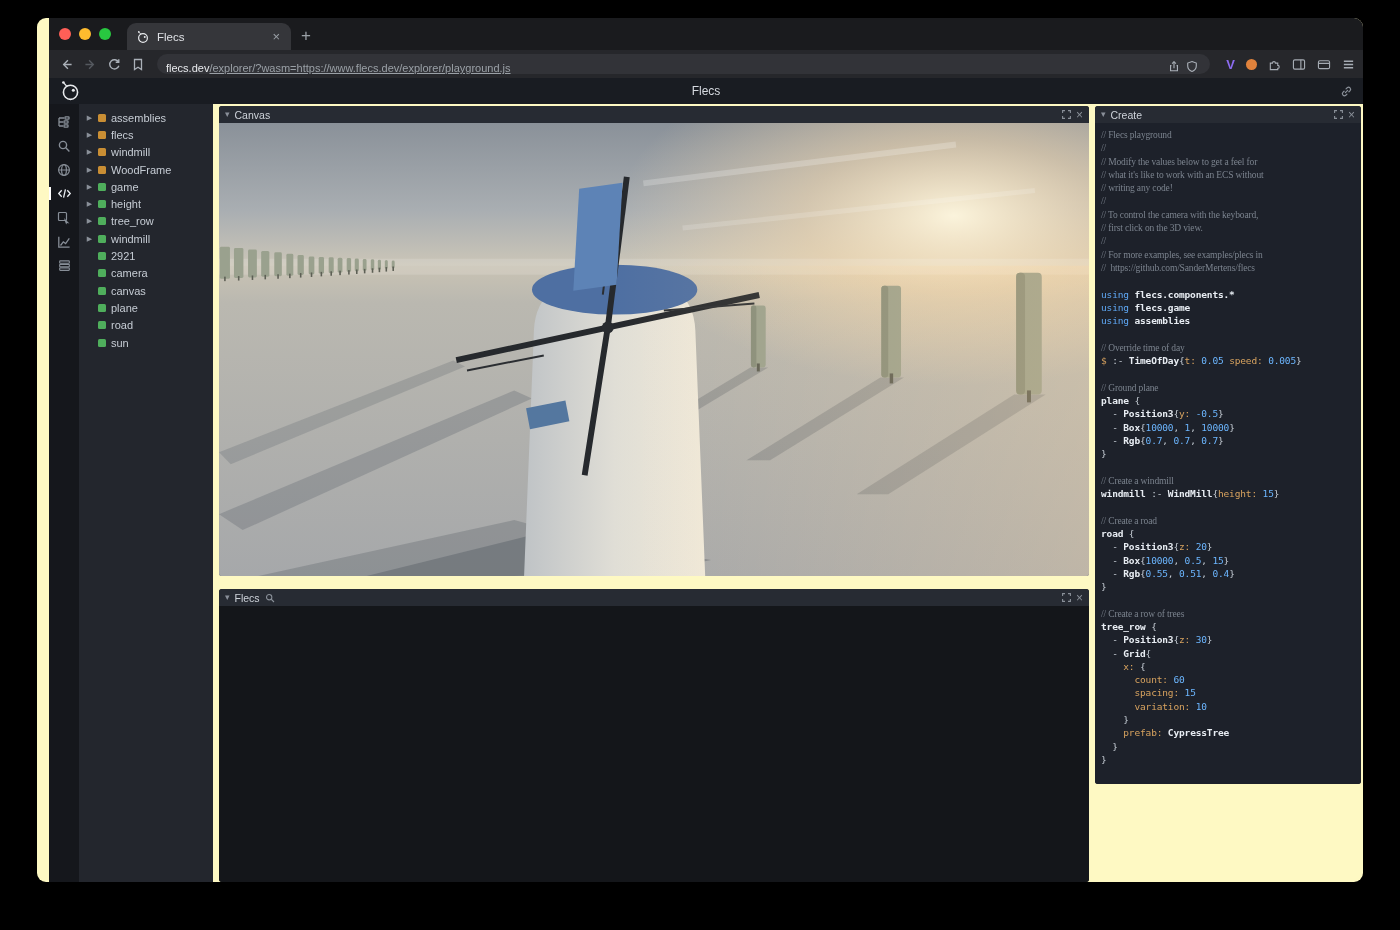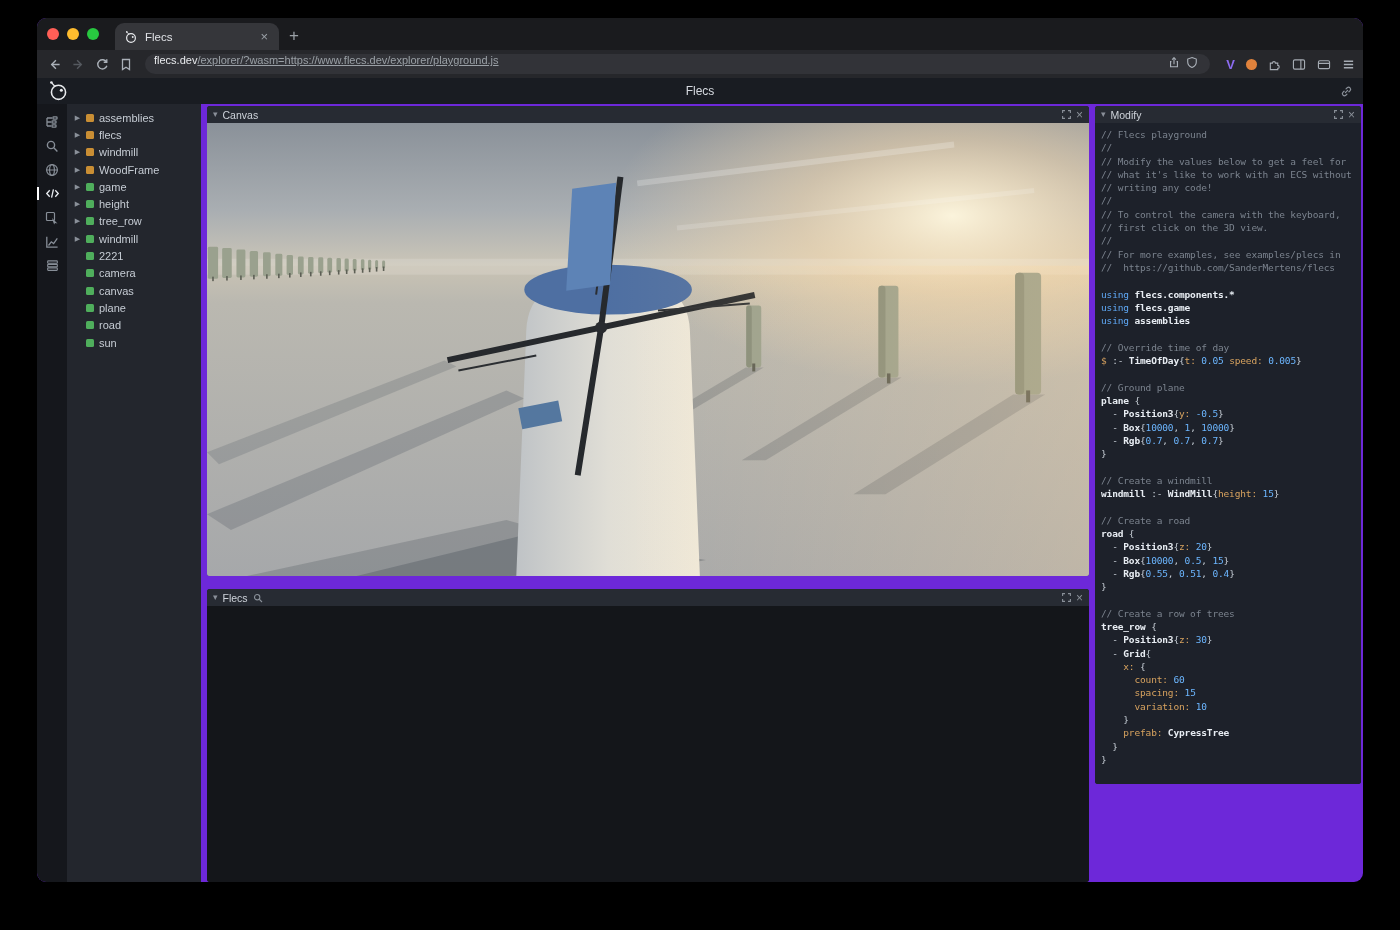--- a/index.html
+++ b/index.html
@@ -1,39 +1,39 @@
 <!DOCTYPE html>
 <html><head>
 <meta charset="utf-8">
 <style>
   * { box-sizing: border-box; margin: 0; padding: 0; }
   html,body { width:1400px; height:930px; background:#000; overflow:hidden;
               font-family:"Liberation Sans", sans-serif; }
 
   .window { position:absolute; left:37px; top:18px; width:1326px; height:864px;
-            border-radius:9px; overflow:hidden; background:#6d28d9;
-            display:flex; flex-direction:column; box-shadow:0 18px 60px rgba(0,0,0,.7); }
+            border-radius:9px; overflow:hidden; background:#fef9c3;
+            display:flex; flex-direction:column; box-shadow:0 18px 60px rgba(0,0,0,.7);padding-left:12px; }
 
   
   .tabstrip { height:32px; background:#1a1b1e; display:flex; align-items:flex-end; padding:0 10px; flex:0 0 auto; }
   .traffic { display:flex; gap:8px; align-items:center; height:32px; margin-right:16px; }
   .light { width:12px; height:12px; border-radius:50%; }
   .light.red { background:#ff5f57; } .light.yellow { background:#febc2e; } .light.green { background:#28c840; }
   .tab { height:27px; width:164px; background:#35363a; border-radius:9px 9px 0 0;
          display:flex; align-items:center; gap:7px; padding:0 9px; }
   .favicon { width:14px; height:14px; display:inline-flex; }
   .tab-title { font-size:11.5px; color:#dfe1e5; flex:1; white-space:nowrap; overflow:hidden; }
   .tab-close { color:#9aa0a6; font-size:13px; line-height:1; padding:0 2px; }
   .newtab { color:#9aa0a6; font-size:17px; line-height:1; margin:0 0 6px 10px; }
 
   .navbar { height:28px; background:#26272b; display:flex; align-items:center; padding:0 8px; gap:6px; flex:0 0 auto; }
   .navicon { width:18px; height:16px; display:inline-flex; align-items:center; justify-content:center; color:#aab0b8; }
   .navicon.disabled { color:#55595f; }
   .navicon svg { stroke:currentColor; }
-  .urlbar { flex:1; height:20px; background:#323338; border-radius:10px; display:flex; align-items:flex-start;
+  .urlbar { flex:1; height:20px; background:#323338; border-radius:10px; display:flex; align-items:flex-end;
             padding:0 9px; margin:0 4px; font-size:11px; white-space:nowrap; overflow:hidden; }
   .url-host { color:#e8eaed; }
   .url-rest { color:#9aa0a6; overflow:hidden; text-overflow:ellipsis;text-decoration:underline; }
   .url-spacer { flex:1; }
   .nav-right { display:flex; align-items:center; gap:11px; margin-left:6px; }
   .ext-v { color:#8c6cf0; font-weight:bold; font-size:13px; }
   .ext-dot { width:11px; height:11px; border-radius:50%; background:#e0823c; display:inline-block; }
   .gray-ic { color:#a5abb3; display:inline-flex; }
 
   
@@ -76,21 +76,21 @@
   .canvas-content svg.scene { display:block; width:100%; height:100%; }
 
   .search-panel { flex:1; }
   .search-content { flex:1; background:#14161a; }
 
   .editor-panel { height:678px; }
   .editor-content { flex:1; background:#1d212a; padding:5px 6px; overflow:hidden;
                     font-family:"DejaVu Sans Mono", monospace; font-size:9.5px; line-height:13.3px;
                     letter-spacing:-0.15px; color:#c7ced6; white-space:pre; }
   .code-line { height:13.3px; }
-  .tok-c { color:#7b838e; }
+  .tok-c { color:#7b838e;font-family:Liberation Serif, serif; }
   .tok-k { color:#5fa8f5; }
   .tok-e { color:#e8edf3; font-weight:bold;margin-top:26px; }
   .tok-n { color:#6cb6ff; }
   .tok-p { color:#d8a35f; }
   .tok-w { color:#c7ced6; }
 </style>
 </head>
 <body>
 
 <div class="window">
@@ -298,21 +298,21 @@
           <span class="tree-label">tree_row</span>
         </div>
         <div class="tree-row">
           <span class="tree-chevron">▶</span>
           <span class="tree-square entity"></span>
           <span class="tree-label">windmill</span>
         </div>
         <div class="tree-row">
           <span class="tree-chevron hidden">▶</span>
           <span class="tree-square entity"></span>
-          <span class="tree-label">2221</span>
+          <span class="tree-label">2921</span>
         </div>
         <div class="tree-row">
           <span class="tree-chevron hidden">▶</span>
           <span class="tree-square entity"></span>
           <span class="tree-label">camera</span>
         </div>
         <div class="tree-row">
           <span class="tree-chevron hidden">▶</span>
           <span class="tree-square entity"></span>
           <span class="tree-label">canvas</span>
@@ -502,21 +502,21 @@
             <span class="ph-close">×</span>
           </div>
           <div class="search-content"></div>
         </div>
       </div>
 
       <div class="editorcol">
         <div class="panel editor-panel">
           <div class="panel-header">
             <span class="ph-chevron">▾</span>
-            <span class="panel-title">Modify</span>
+            <span class="panel-title">Create</span>
             <span class="ph-spacer"></span>
             <span class="ph-icon">
               <svg width="9" height="9" viewBox="0 0 9 9" fill="none" stroke="currentColor" stroke-width="1.1">
                   <path d="M3 0.6 H0.6 V3"></path>
                   <path d="M6 0.6 H8.4 V3"></path>
                   <path d="M3 8.4 H0.6 V6"></path>
                   <path d="M6 8.4 H8.4 V6"></path>
                 </svg>
             </span>
             <span class="ph-close">×</span>

